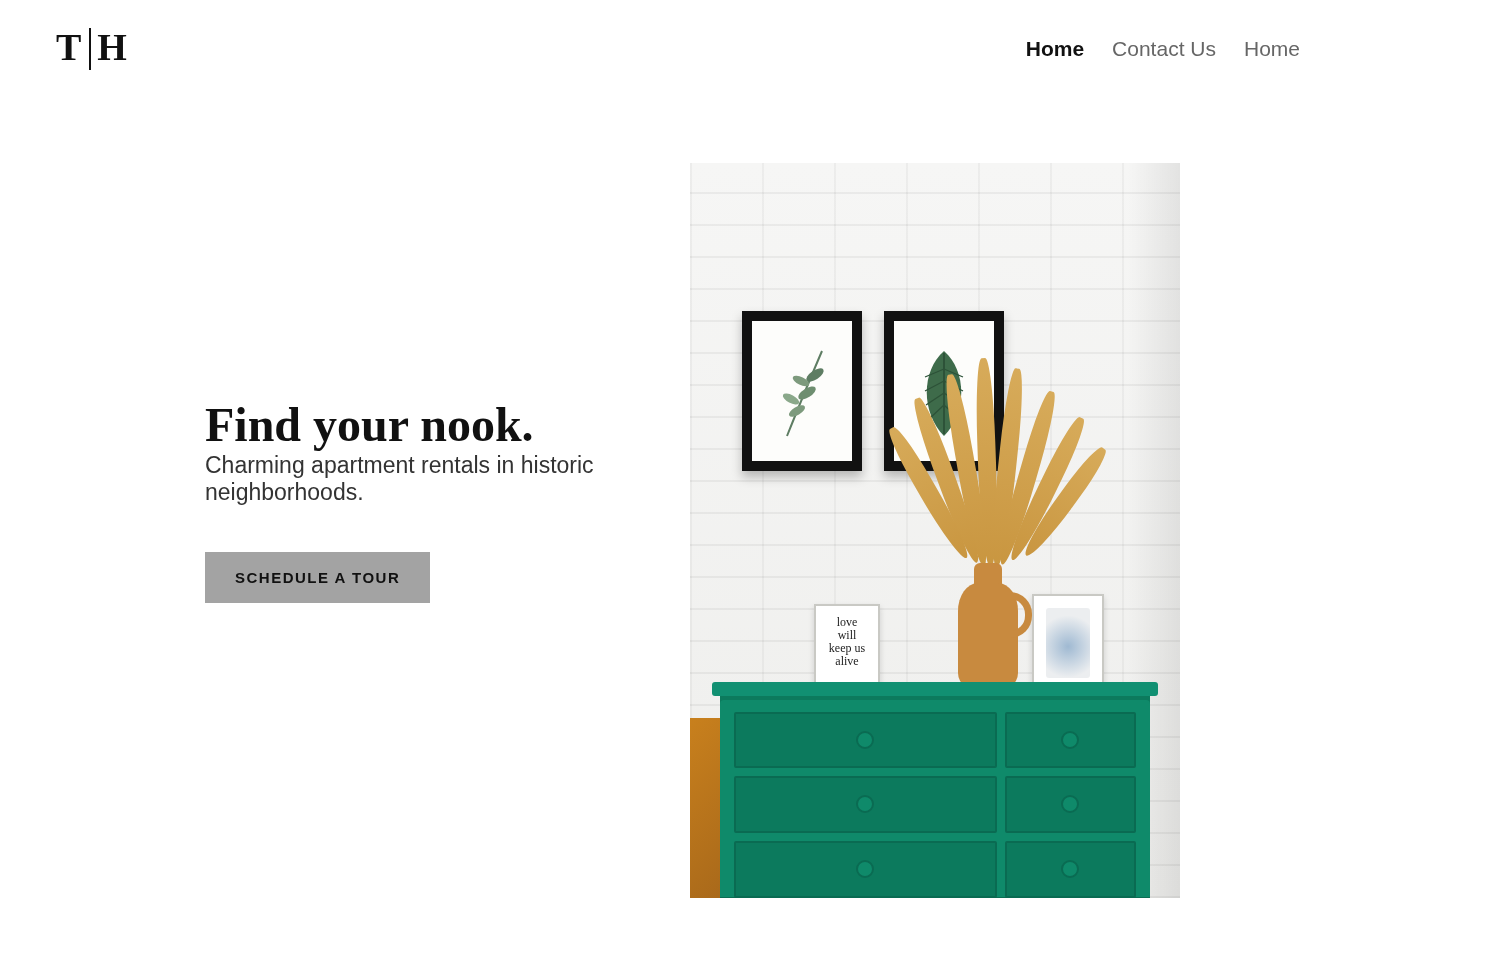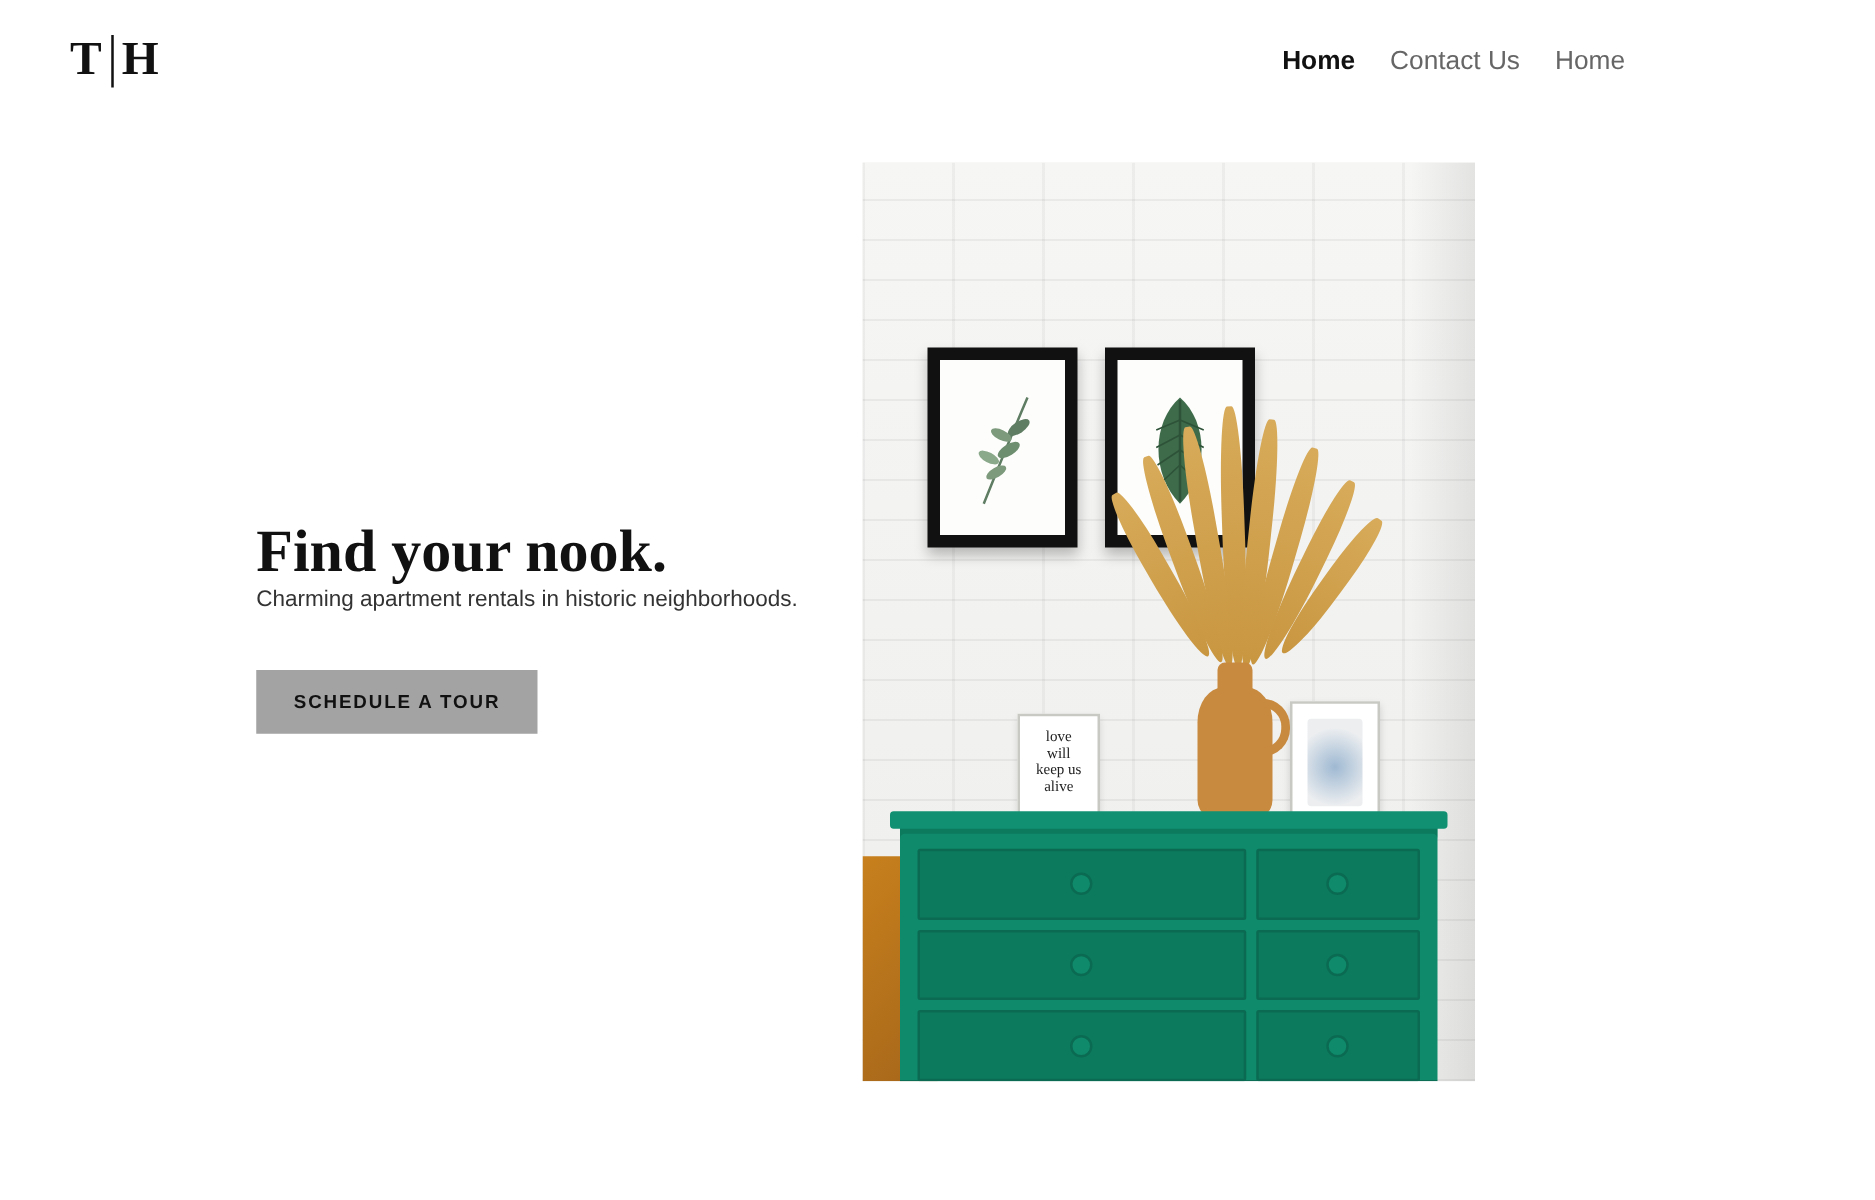--- a/index.html
+++ b/index.html
@@ -11,24 +11,24 @@
   .logo { font-family: Georgia, "Times New Roman", serif; font-weight: 700; font-size: 38px; letter-spacing: 2px; color: #111; display: inline-flex; align-items: flex-start; line-height: 1; user-select: none; }
   .logo .divider { display: inline-block; width: 2px; height: 42px; background: #111; margin: 0 6px; position: relative; top: 0px; }
   .nav { display: flex; gap: 28px; align-items: center; padding-right: 140px; }
   .nav a { text-decoration: none; font-size: 21px; color: #666; cursor: pointer; }
   .nav a.active { color: #111; font-weight: 700; }
 
   
   .hero { display: flex; align-items: stretch; padding: 60px 0 0 0; height: calc(100% - 100px); }
   .hero-left { flex: 0 0 690px; display: flex; flex-direction: column; justify-content: center; padding-left: 205px; padding-bottom: 60px; }
   .hero-title { font-family: Georgia, "Times New Roman", serif; font-weight: 700; font-size: 48px; color: #111; }
-  .hero-subtitle { font-size: 18px; color: #333; margin-bottom: 46px; }
+  .hero-subtitle { font-size: 23px; color: #333; margin-bottom: 46px; }
   .cta-button { display: inline-block; width: fit-content; background: #a3a3a3; color: #111; font-weight: 700; font-size: 15px; letter-spacing: 1.5px; padding: 17px 30px; border: none; cursor: pointer; }
 
-  .hero-right { flex: 1; display: flex; align-items: flex-start; }
+  .hero-right { flex: 1; display: flex; align-items: center; }
   .hero-image { width: 490px; height: 735px; background: #f3f3f2; position: relative; overflow: hidden; }
 
   
   .wall { position: absolute; inset: 0; background:
       repeating-linear-gradient(0deg, rgba(0,0,0,0.05) 0 2px, transparent 2px 32px),
       repeating-linear-gradient(90deg, rgba(0,0,0,0.04) 0 2px, transparent 2px 72px),
       linear-gradient(180deg, #f6f6f5 0%, #eeeeec 100%);
   }
   .wall-shadow-right { position:absolute; top:0; right:0; width:52px; height:100%; background:linear-gradient(90deg, rgba(0,0,0,0) 0%, rgba(0,0,0,0.08) 100%); }
 

